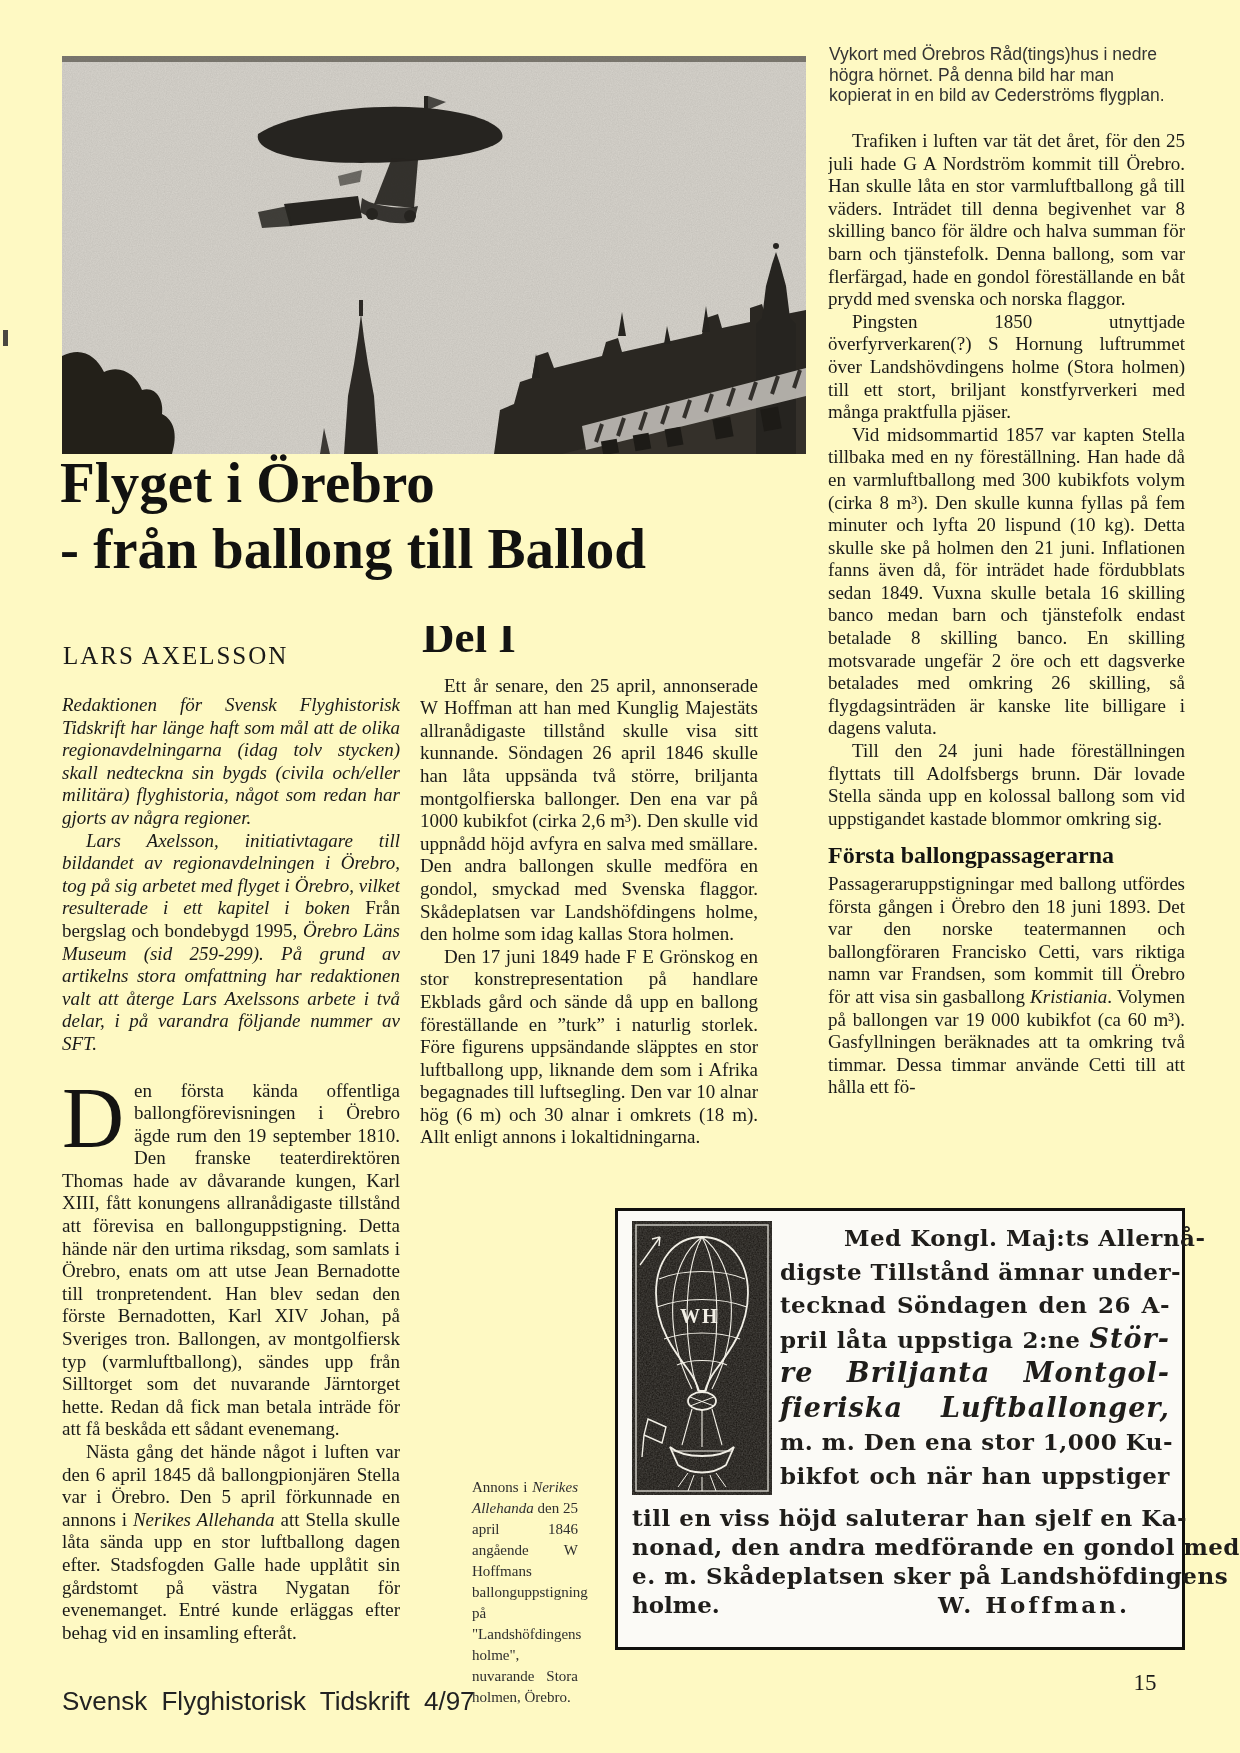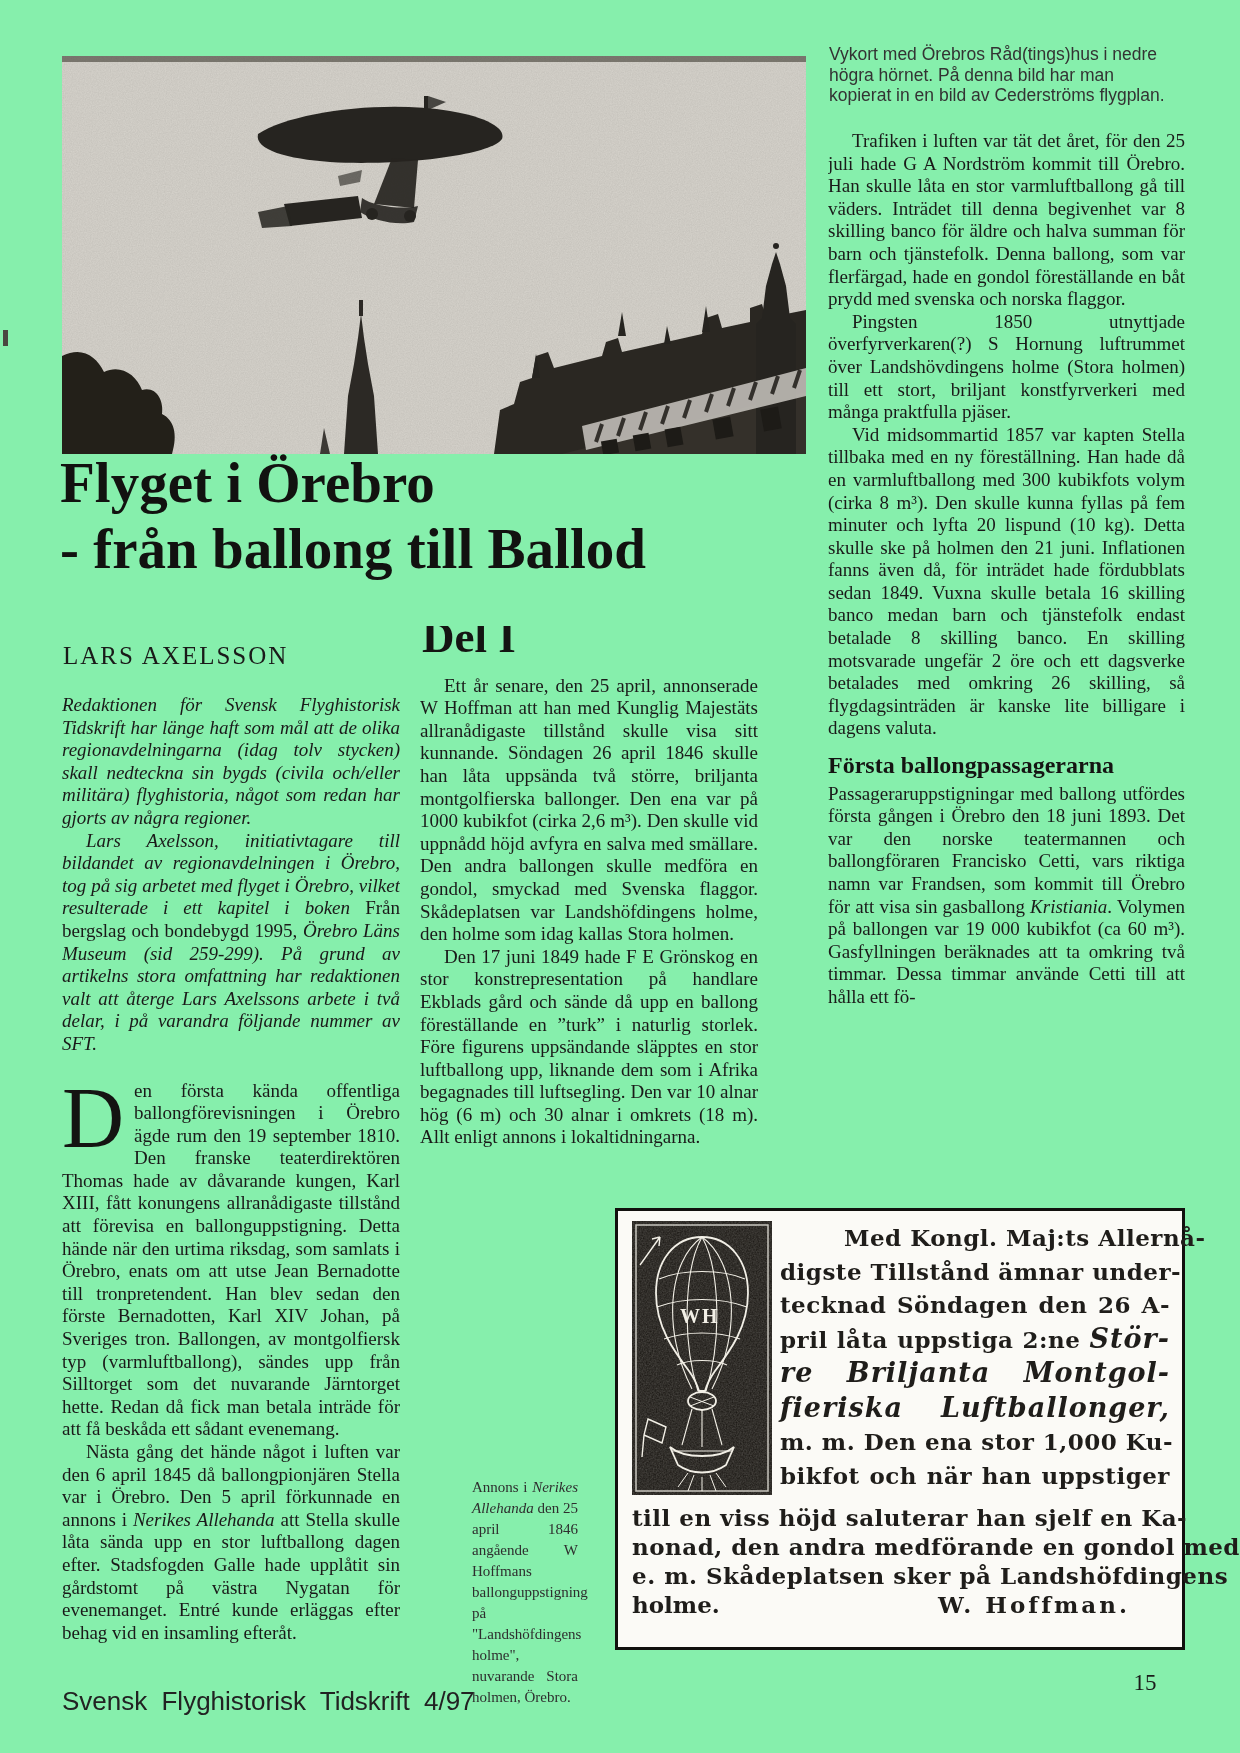--- a/index.html
+++ b/index.html
@@ -1,16 +1,16 @@
 <!DOCTYPE html>
 <html><head>
 <meta charset="utf-8">
 <style>
   html,body{margin:0;padding:0;background:#e9e7e2;}
-  .page{position:relative;width:1240px;height:1753px;background:#86efac;margin:0 auto;
+  .page{position:relative;width:1240px;height:1753px;background:#fef9c3;margin:0 auto;
         font-family:"Liberation Serif","DejaVu Serif",serif;color:#1a1a19;overflow:hidden;}
   
   .photo{position:absolute;left:62px;top:56px;width:744px;height:398px;background:#d7d4cd;overflow:hidden;}
   .photo svg{display:block;}
   
   .photo-caption{position:absolute;left:829px;top:44px;width:352px;
         font-family:"Liberation Sans","DejaVu Sans",sans-serif;font-size:17.5px;line-height:20.5px;color:#333;}
   .ad-caption{position:absolute;left:472px;top:1477px;width:106px;
         font-family:Liberation Serif, serif;font-size:15px;line-height:21px;color:#2e2e2e;text-align:justify;}
   
@@ -141,20 +141,21 @@
   <div class="col col-mid">
     <h2 class="part">Del I</h2>
     <p class="para indent"><span>Ett år senare, den 25 april, annonserade W Hoffman att han med Kunglig Majestäts allranådigaste tillstånd skulle visa sitt kunnande. Söndagen 26 april 1846 skulle han låta uppsända två större, briljanta montgolfierska ballonger. Den ena var på 1000 kubikfot (cirka 2,6 m³). Den skulle vid uppnådd höjd avfyra en salva med smällare. Den andra ballongen skulle medföra en gondol, smyckad med Svenska flaggor. Skådeplatsen var Landshöfdingens holme, den holme som idag kallas Stora holmen.</span></p>
     <p class="para indent"><span>Den 17 juni 1849 hade F E Grönskog en stor konstrepresentation på handlare Ekblads gård och sände då upp en ballong föreställande en ”turk” i naturlig storlek. Före figurens uppsändande släpptes en stor luftballong upp, liknande dem som i Afrika begagnades till luftsegling. Den var 10 alnar hög (6 m) och 30 alnar i omkrets (18 m). Allt enligt annons i lokaltidningarna.</span></p>
   </div>
 
   <div class="col col-right">
     <p class="para indent"><span>Trafiken i luften var tät det året, för den 25 juli hade G A Nordström kommit till Örebro. Han skulle låta en stor varmluftballong gå till väders. Inträdet till denna begivenhet var 8 skilling banco för äldre och halva summan för barn och tjänstefolk. Denna ballong, som var flerfärgad, hade en gondol föreställande en båt prydd med svenska och norska flaggor.</span></p>
     <p class="para indent"><span>Pingsten 1850 utnyttjade överfyrverkaren(?) S Hornung luftrummet över Landshövdingens holme (Stora holmen) till ett stort, briljant konstfyrverkeri med många praktfulla pjäser.</span></p>
     <p class="para indent"><span>Vid midsommartid 1857 var kapten Stella tillbaka med en ny föreställning. Han hade då en varmluftballong med 300 kubikfots volym (cirka 8 m³). Den skulle kunna fyllas på fem minuter och lyfta 20 lispund (10 kg). Detta skulle ske på holmen den 21 juni. Inflationen fanns även då, för inträdet hade fördubblats sedan 1849. Vuxna skulle betala 16 skilling banco medan barn och tjänstefolk endast betalade 8 skilling banco. En skilling motsvarade ungefär 2 öre och ett dagsverke betalades med omkring 26 skilling, så flygdagsinträden är kanske lite billigare i dagens valuta.</span></p>
+    <p class="para indent"><span>Till den 24 juni hade föreställningen flyttats till Adolfsbergs brunn. Där lovade Stella sända upp en kolossal ballong som vid uppstigandet kastade blommor omkring sig.</span></p>
     <h3 class="sec">Första ballongpassagerarna</h3>
     <p class="para"><span>Passageraruppstigningar med ballong utfördes första gången i Örebro den 18 juni 1893. Det var den norske teatermannen och ballongföraren Francisko Cetti, vars riktiga namn var Frandsen, som kommit till Örebro för att visa sin gasballong </span><span class="seg-i">Kristiania</span><span>. Volymen på ballongen var 19 000 kubikfot (ca 60 m³). Gasfyllningen beräknades att ta omkring två timmar. Dessa timmar använde Cetti till att hålla ett fö-</span></p>
   </div>
 
   <div class="ad">
     <div class="engraving">
       <svg width="140" height="274" viewBox="0 0 140 274">
         <defs>
           <filter id="speckle" x="0" y="0" width="100%" height="100%">
             <feTurbulence type="fractalNoise" baseFrequency="0.7" numOctaves="2" result="n"></feTurbulence>

